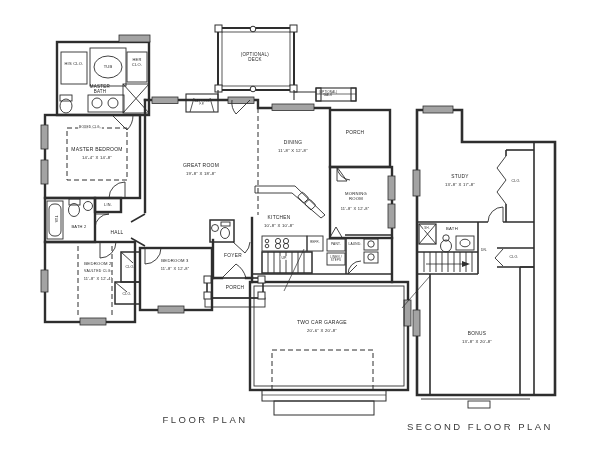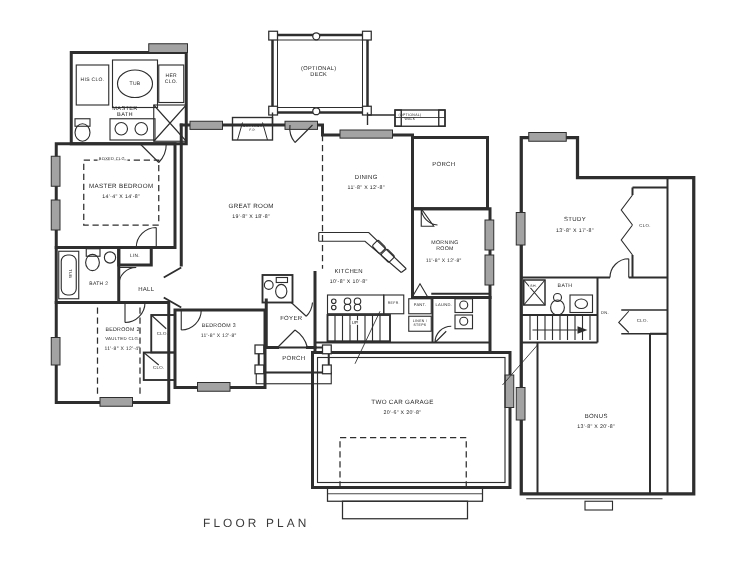--- a/index.html
+++ b/index.html
@@ -281,14 +281,15 @@
   <div class="lbl" style="left:460px;top:185px;font-size:4.2px">13'-8" X 17'-8"</div>
   <div class="lbl" style="left:516px;top:181px;font-size:3.5px">CLO.</div>
   <div class="lbl bg" style="left:427px;top:229px;font-size:2.8px">SH.</div>
   <div class="lbl" style="left:452px;top:229px;font-size:4.2px">BATH</div>
   <div class="lbl" style="left:484px;top:251px;font-size:3.2px">DN.</div>
   <div class="lbl" style="left:514px;top:257px;font-size:3.5px">CLO.</div>
   <div class="lbl" style="left:477px;top:334px;font-size:4.8px">BONUS</div>
   <div class="lbl" style="left:477px;top:342px;font-size:4.2px">13'-8" X 20'-8"</div>
 
   <div class="cap" style="left:205px;top:419px">FLOOR PLAN</div>
+  <div class="cap" style="left:480px;top:426px">SECOND FLOOR PLAN</div>
 
 </div>
 
 </body></html>

